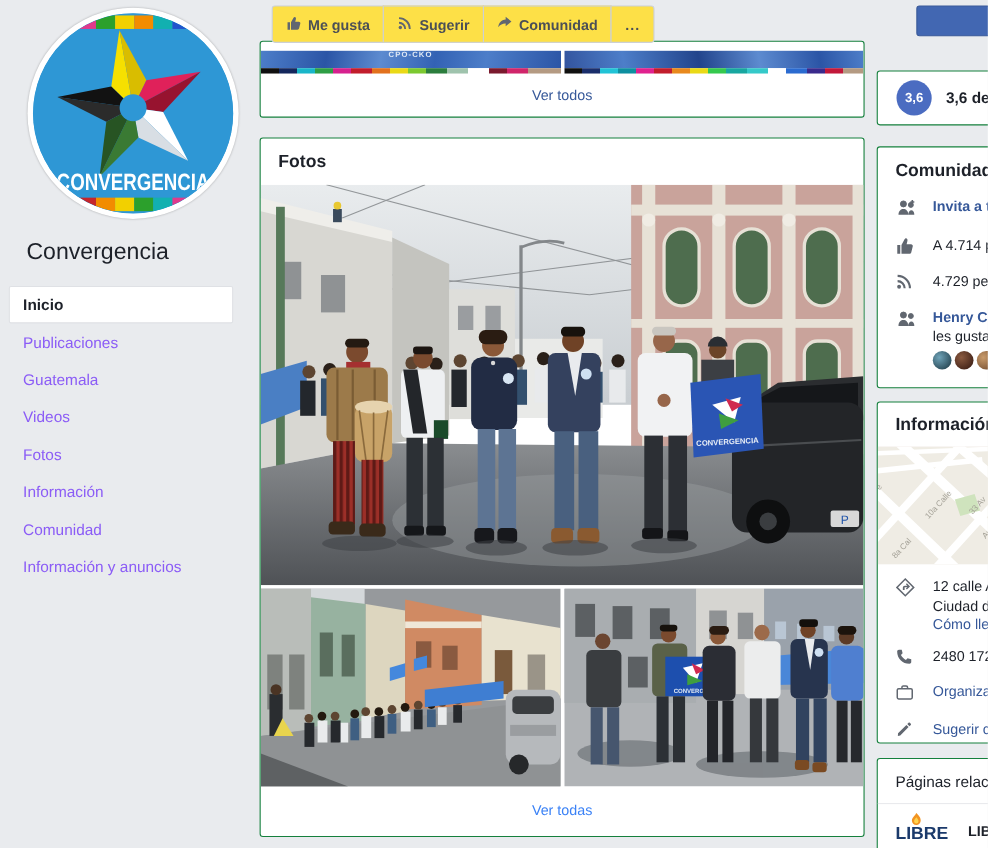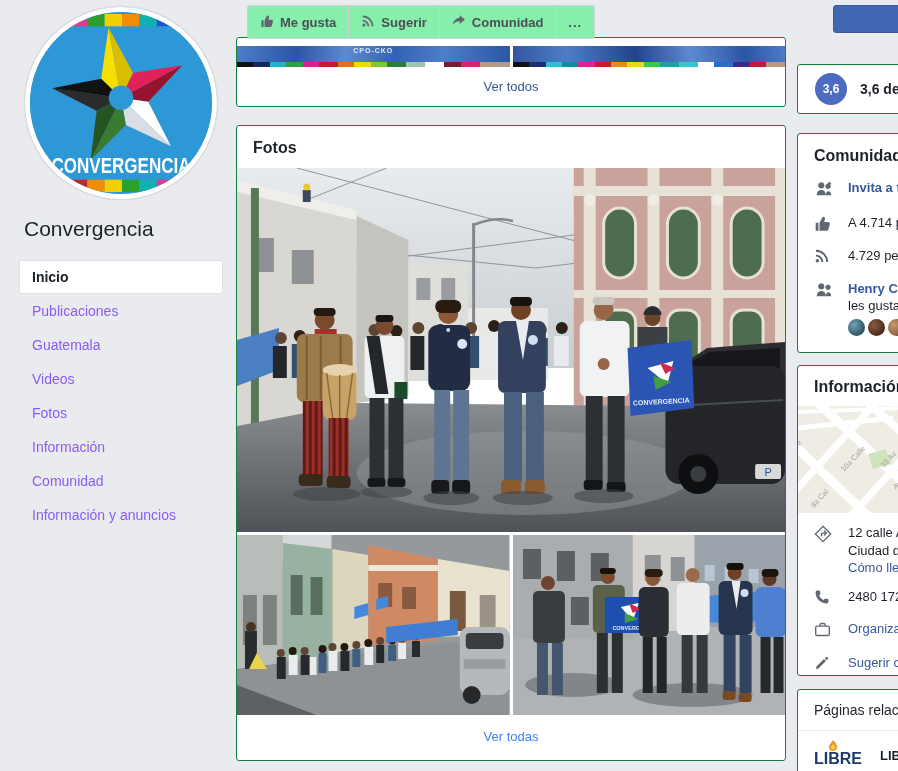--- a/index.html
+++ b/index.html
@@ -10,36 +10,36 @@
     background: #e9ebee;
     font-family: "Liberation Sans", sans-serif;
     color: #1d2129;
   }
   .card { background:#fff; border:1px solid #15803d; border-radius:3px; }
 
   
   .action-bar { position:absolute; left:247px; top:5px; display:flex; height:28px; z-index:5; }
   .action-btn {
     display:flex; align-items:center; gap:6px; padding:16px 12px;
-    background:#86efac; border:1px solid #ccd0d5; margin-left:-1px;
+    background:#fde047; border:1px solid #ccd0d5; margin-left:-1px;
     font-size:13px; font-weight:bold; color:#4b4f56; cursor:pointer; white-space:nowrap;
   }
   .action-btn:first-child { border-radius:3px 0 0 3px; margin-left:0; }
   .action-btn:last-child { border-radius:0 3px 3px 0; }
   .action-btn svg { fill:#606770; }
   .more-dots { letter-spacing:1px; font-weight:bold; }
   .msg-btn { position:absolute; left:833px; top:5px; width:120px; height:28px;
     background:#4267b2; border:1px solid #3a5a99; border-radius:3px; cursor:pointer; }
 
   
   .logo-ring { position:absolute; left:25px; top:7px; width:192px; height:192px;
     border-radius:50%; background:#fff; box-shadow:0 0 2px rgba(0,0,0,.3); }
   .logo-inner { position:absolute; inset:5px; border-radius:50%; overflow:hidden; background:#2e97d5; }
   .page-title { position:absolute; left:24px; top:217px; font-size:21px; color:#1d2129; }
-  .nav { position:absolute; left:19px; top:260px; width:204px; list-style:none; }
+  .nav { position:absolute; left:8px; top:260px; width:204px; list-style:none; }
   .nav li { padding:8px 12px; font-size:14px; color:#8b5cf6; cursor:pointer; border:1px solid transparent; }
   .nav li.active { background:#fff; border:1px solid #dfe1e5; border-radius:2px; font-weight:bold; color:#1d2129; }
 
   
   .main-col { position:absolute; left:236px; top:0; width:550px; }
   .video-card { position:absolute; top:37px; left:0; width:550px; height:70px; overflow:hidden; }
   .thumb-row { display:flex; gap:3px; margin-top:8px; height:21px; }
   .vthumb { flex:1; position:relative; overflow:hidden; }
   .vthumb .vbg { position:absolute; inset:0 0 5px 0; }
   .vbg-a { background:

